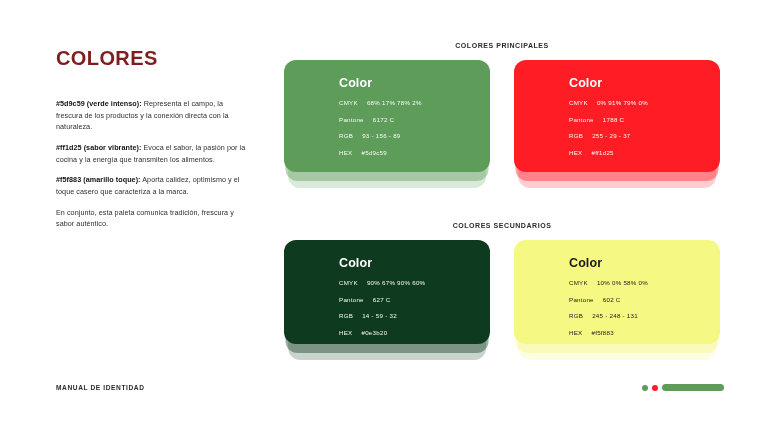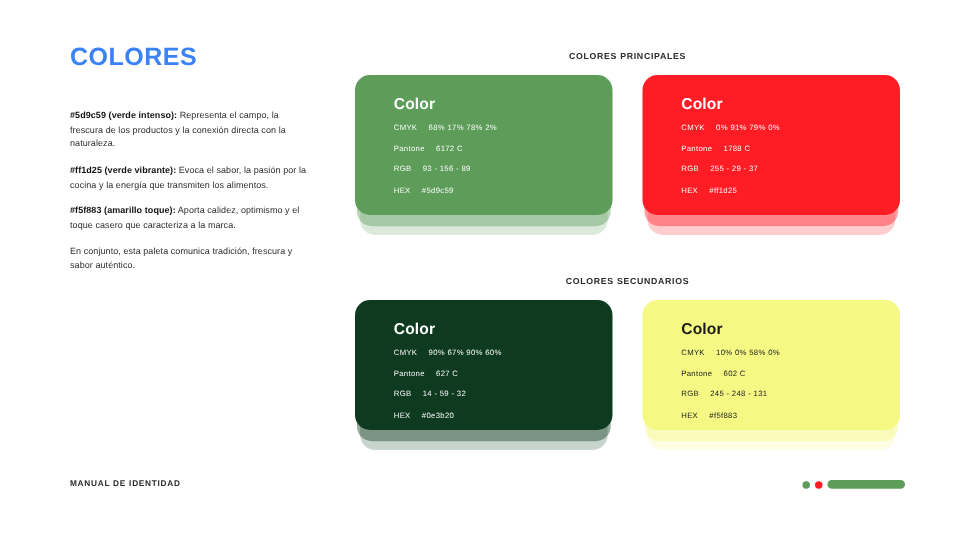--- a/index.html
+++ b/index.html
@@ -15,22 +15,22 @@
 
   
   .left-col{
     position:absolute;
     left:56px;top:36px;width:192px;
   }
   .page-title{
     font-size:20px;
     font-weight:bold;
     letter-spacing:0.4px;
-    color:#3b82f6;
-    margin:0 0 30px 0;
+    color:#7f1d1d;
+    margin:12px 0 30px 0;
     line-height:1;
   }
   .body-copy{
     font-size:7.2px;
     line-height:1.62;
     color:#2e2e2e;
     margin:0 0 9px 0;
     letter-spacing:0.06px;
   }
   .body-copy b{font-weight:bold;color:#121212;text-align:right;}
@@ -63,21 +63,21 @@
   }
   .layer-3{width:96%;height:100%;top:16px;opacity:.22;}
   .layer-2{width:98.5%;height:100%;top:9px;opacity:.42;}
   .card{
     position:relative;
     border-radius:12px;
     padding:16px 0 18px 0;
     box-sizing:border-box;
     z-index:3;
   }
-  .card-inner{padding-left:31px;}
+  .card-inner{padding-left:31px;margin-left:24px;}
   .card-title{
     font-size:12.5px;
     font-weight:600;
     margin:0 0 9px 0;
     letter-spacing:0.1px;
   }
   .spec{
     font-size:6.2px;
     letter-spacing:0.25px;
     margin:0 0 9.5px 0;
@@ -117,21 +117,21 @@
 </style>
 </head>
 <body style="background: rgb(255, 255, 255);">
 
 <div class="page">
 
   <div class="left-col">
     <h1 class="page-title">COLORES</h1>
     <div>
         <p class="body-copy"><b>#5d9c59 (verde intenso):</b> Representa el campo, la frescura de los productos y la conexión directa con la naturaleza.</p>
-        <p class="body-copy"><b>#ff1d25 (verde vibrante):</b> Evoca el sabor, la pasión por la cocina y la energía que transmiten los alimentos.</p>
+        <p class="body-copy"><b>#ff1d25 (sabor vibrante):</b> Evoca el sabor, la pasión por la cocina y la energía que transmiten los alimentos.</p>
         <p class="body-copy"><b>#f5f883 (amarillo toque):</b> Aporta calidez, optimismo y el toque casero que caracteriza a la marca.</p>
       </div>
     <p class="body-copy last">En conjunto, esta paleta comunica tradición, frescura y sabor auténtico.</p>
   </div>
 
   <div class="section" style="left:284px;top:42px;width:436px;">
     <div class="section-label">COLORES PRINCIPALES</div>
     <div class="card-row">
 
       <div class="card-wrap">

